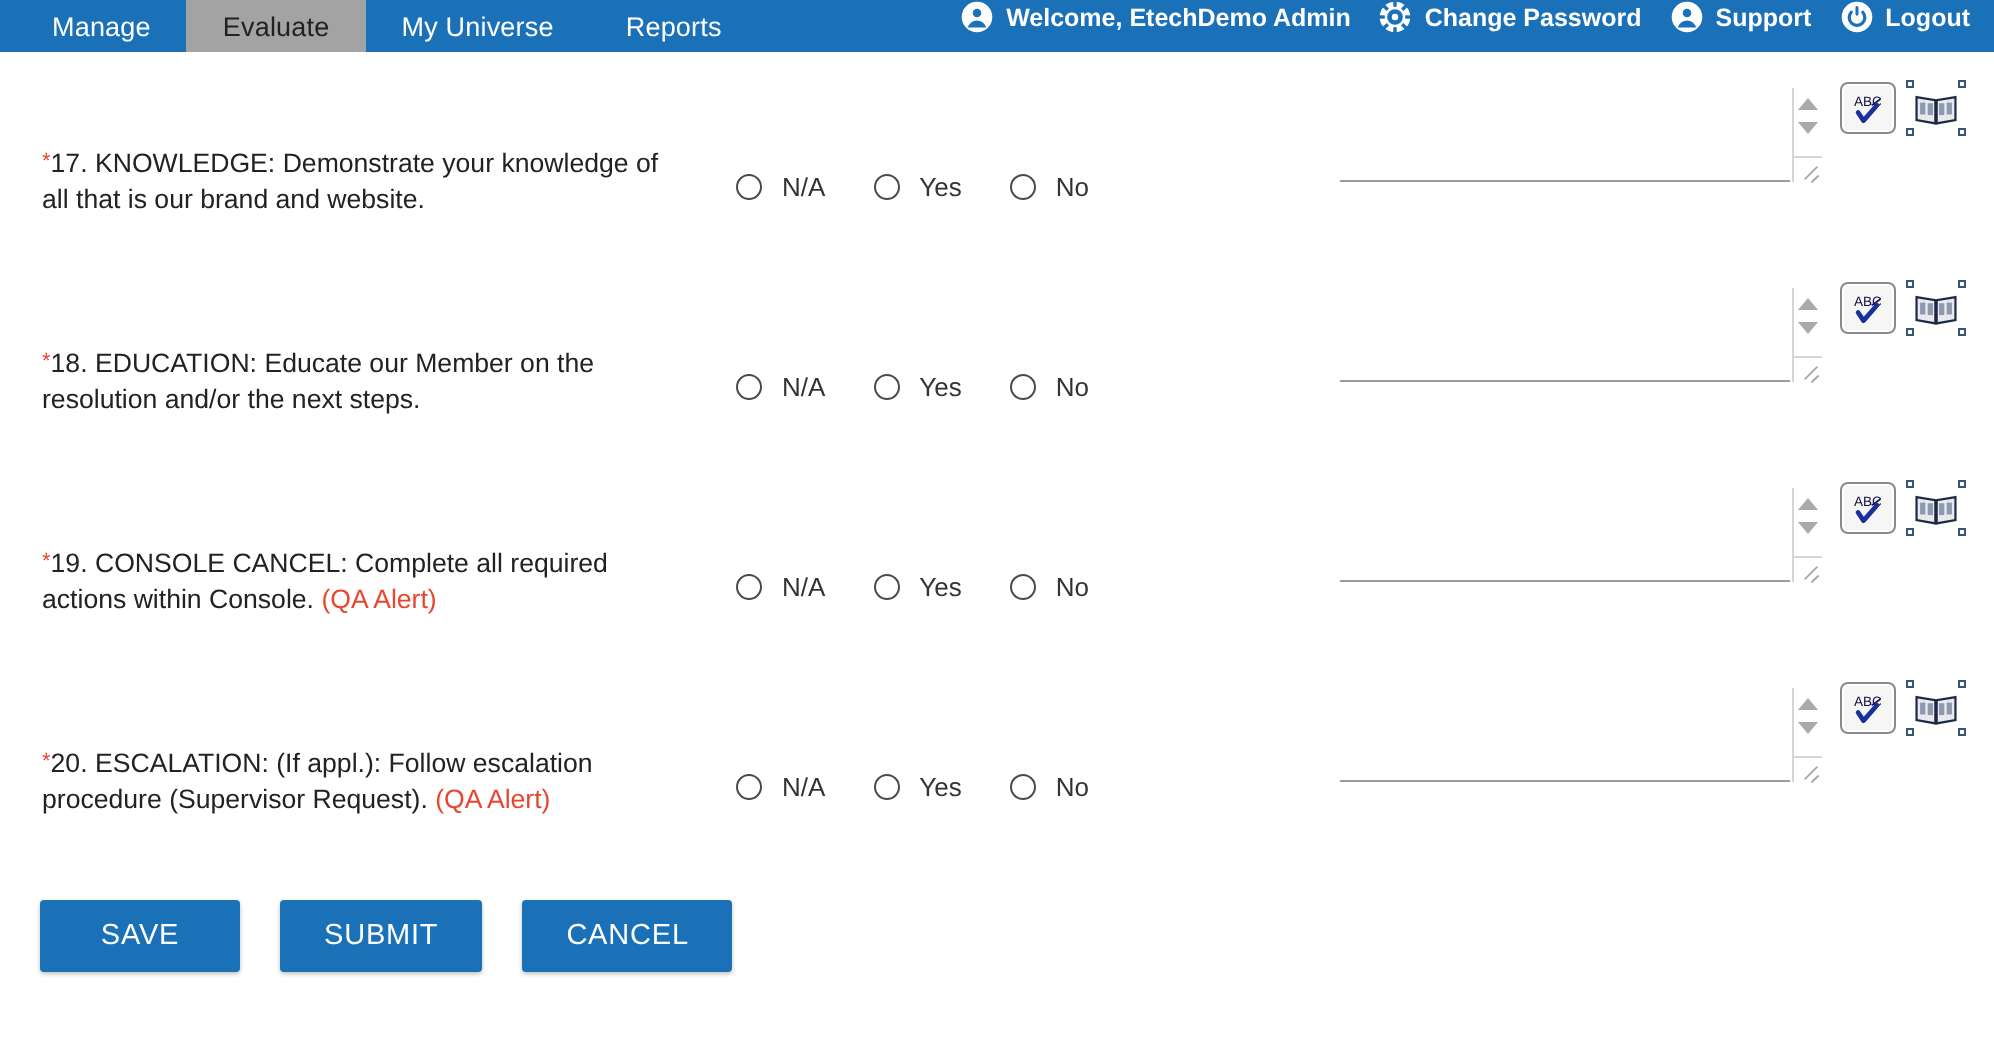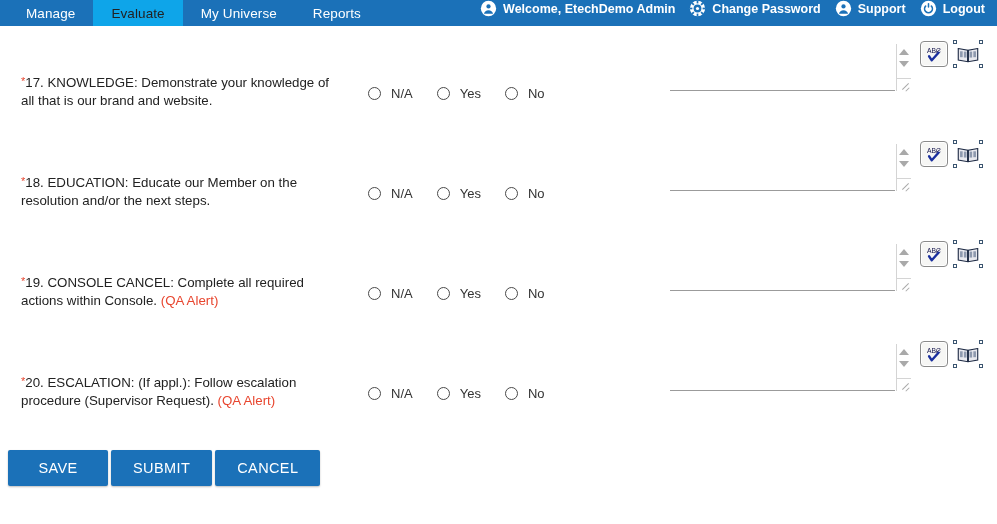--- a/index.html
+++ b/index.html
@@ -36,21 +36,21 @@
     align-items: center;
     justify-content: center;
     padding: 0 18px;
     color: #ffffff;
     font-size: 13.5px;
     letter-spacing: .1px;
     cursor: pointer;
     white-space: nowrap;
   }
   .nav-tab.active {
-    background: #0ea5e9;
+    background: #a3a3a3;
     color: #222222;
   }
   .nav-right {
     margin-left: auto;
     display: flex;
     align-items: flex-start;
     padding-right: 8px;
   }
   .nav-link {
     display: flex;
@@ -226,24 +226,24 @@
     box-sizing: border-box;
   }
   .h-tl { left: -1px; top: -1px; }
   .h-tr { right: -1px; top: -1px; }
   .h-bl { left: -1px; bottom: -1px; }
   .h-br { right: -1px; bottom: -1px; }
 
   
   .actions {
     position: absolute;
-    left: 8px;
+    left: 20px;
     top: 450px;
     display: flex;
-    gap: 3px;
+    gap: 20px;
   }
   .btn {
     height: 36px;
     min-width: 100px;
     padding: 0 22px;
     background: #1b71b8;
     color: #ffffff;
     border: none;
     border-radius: 2px;
     font-family: "Liberation Sans", sans-serif;

